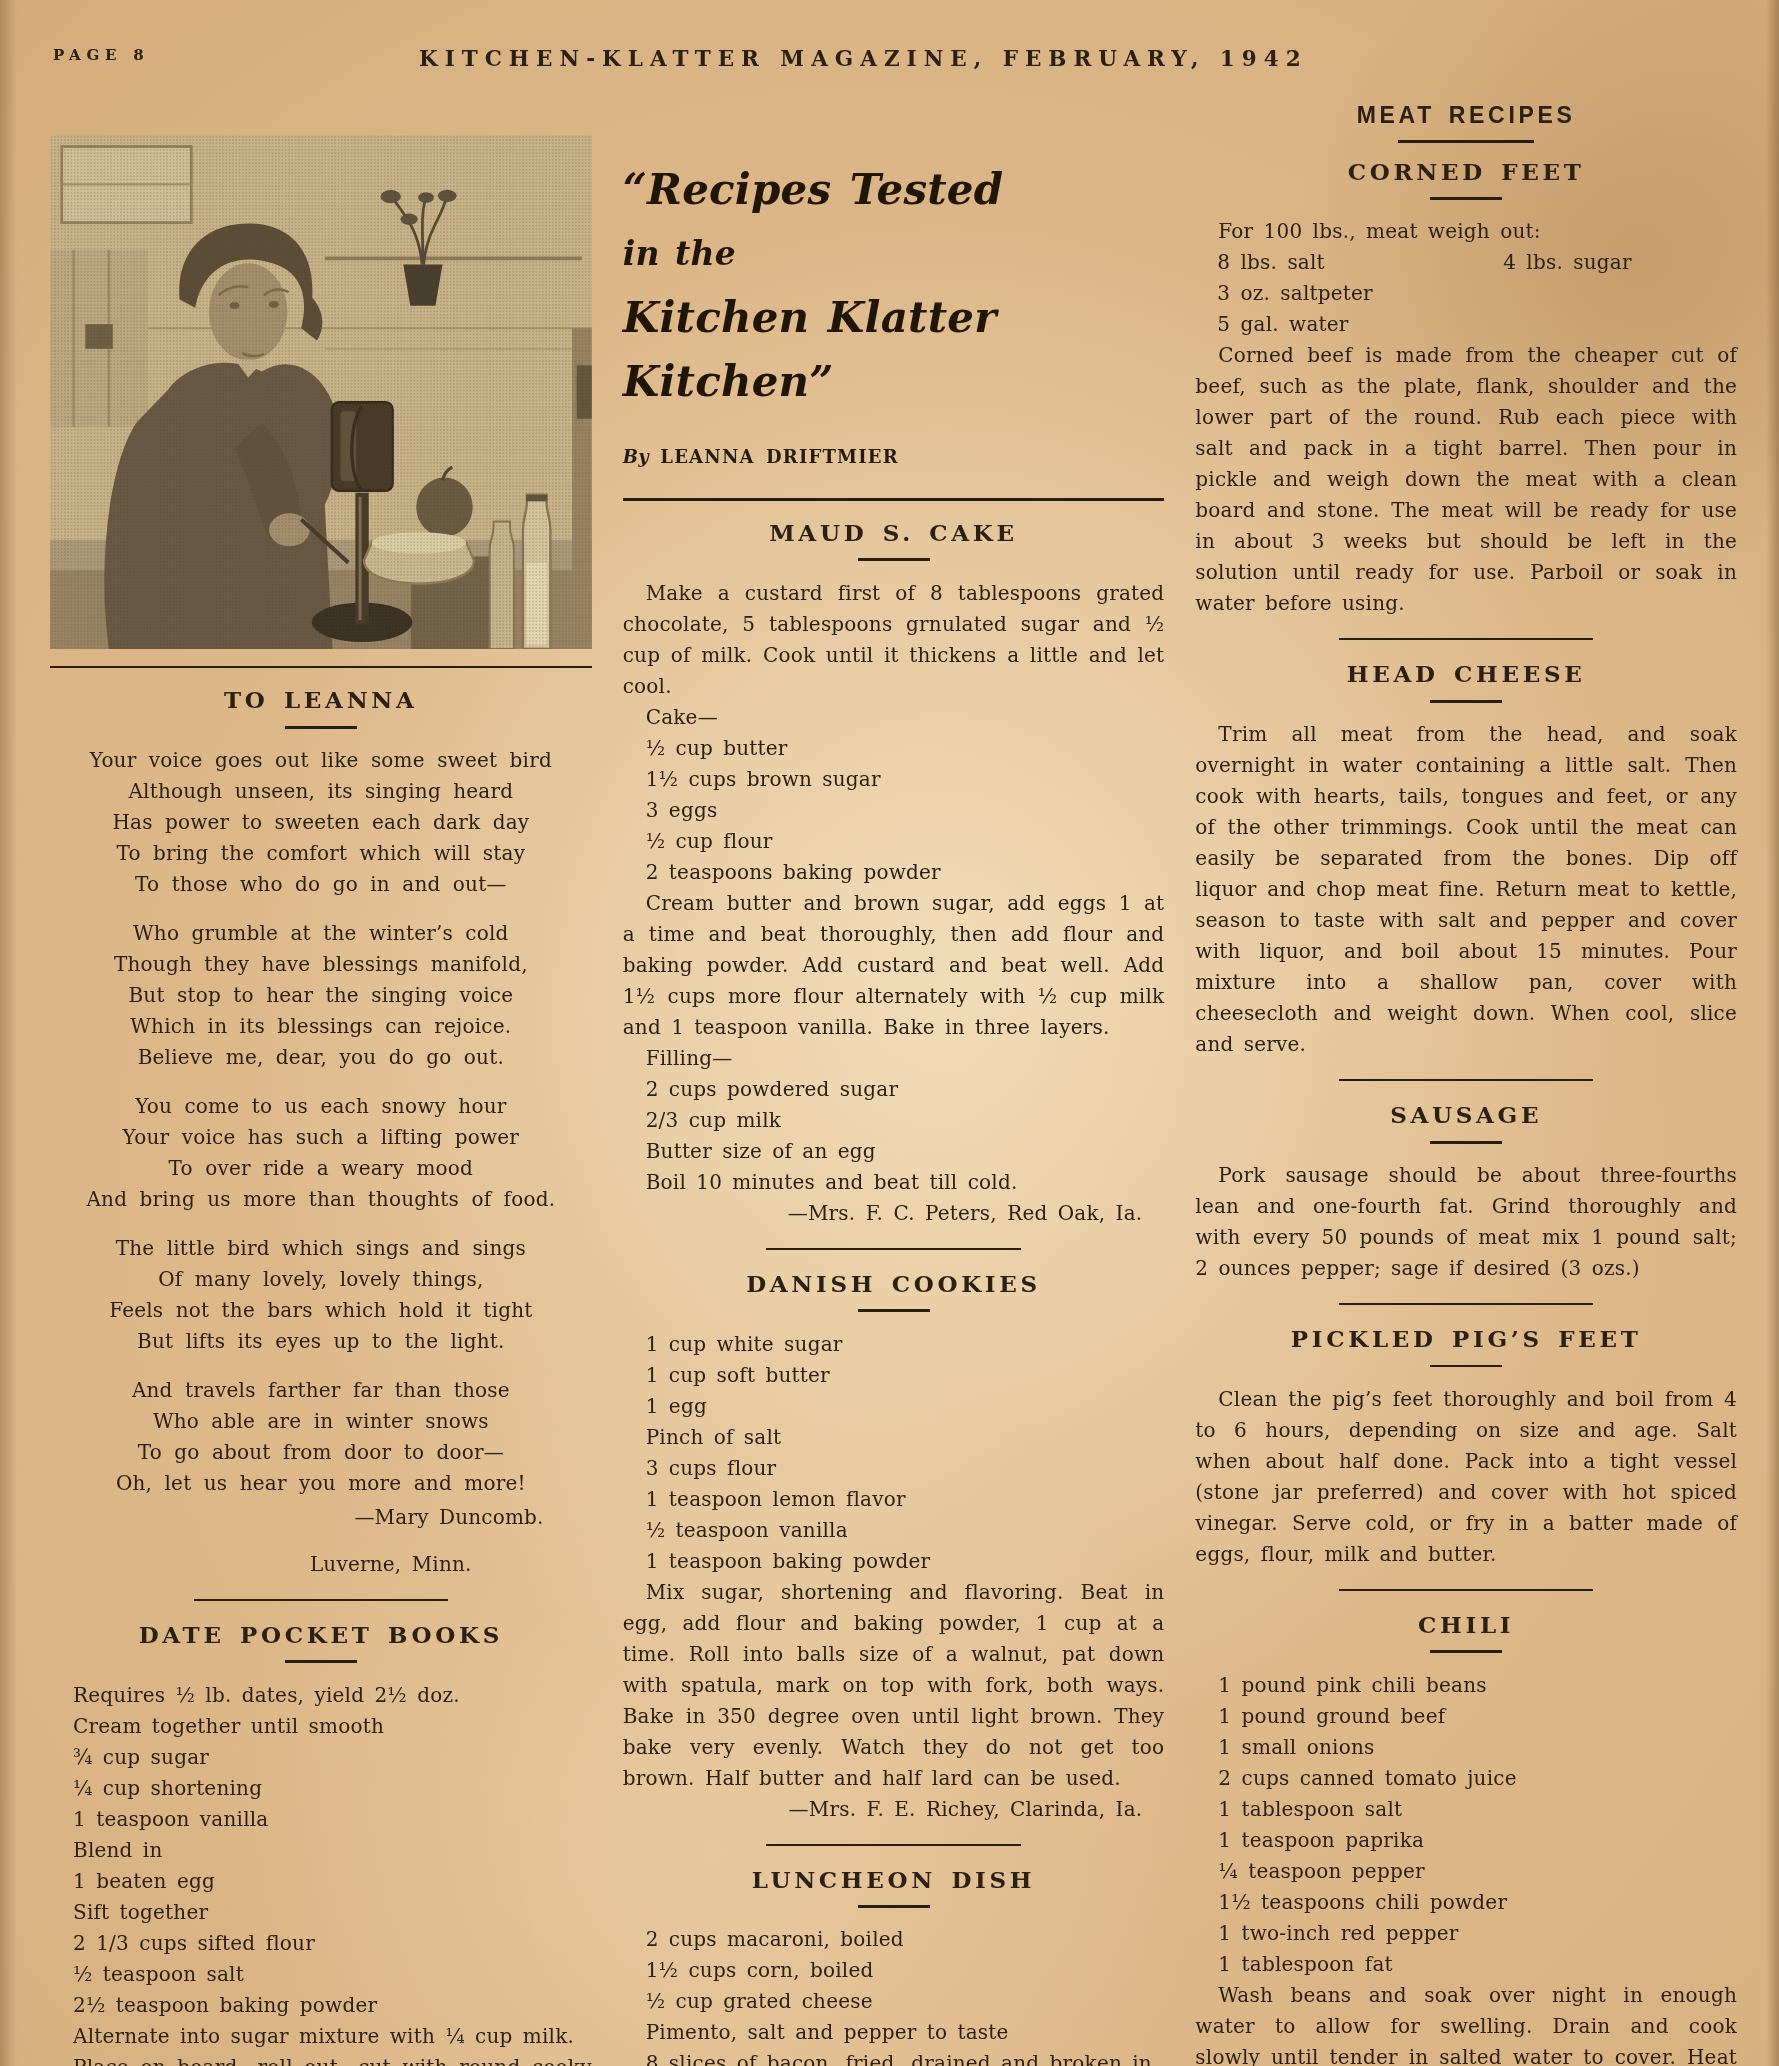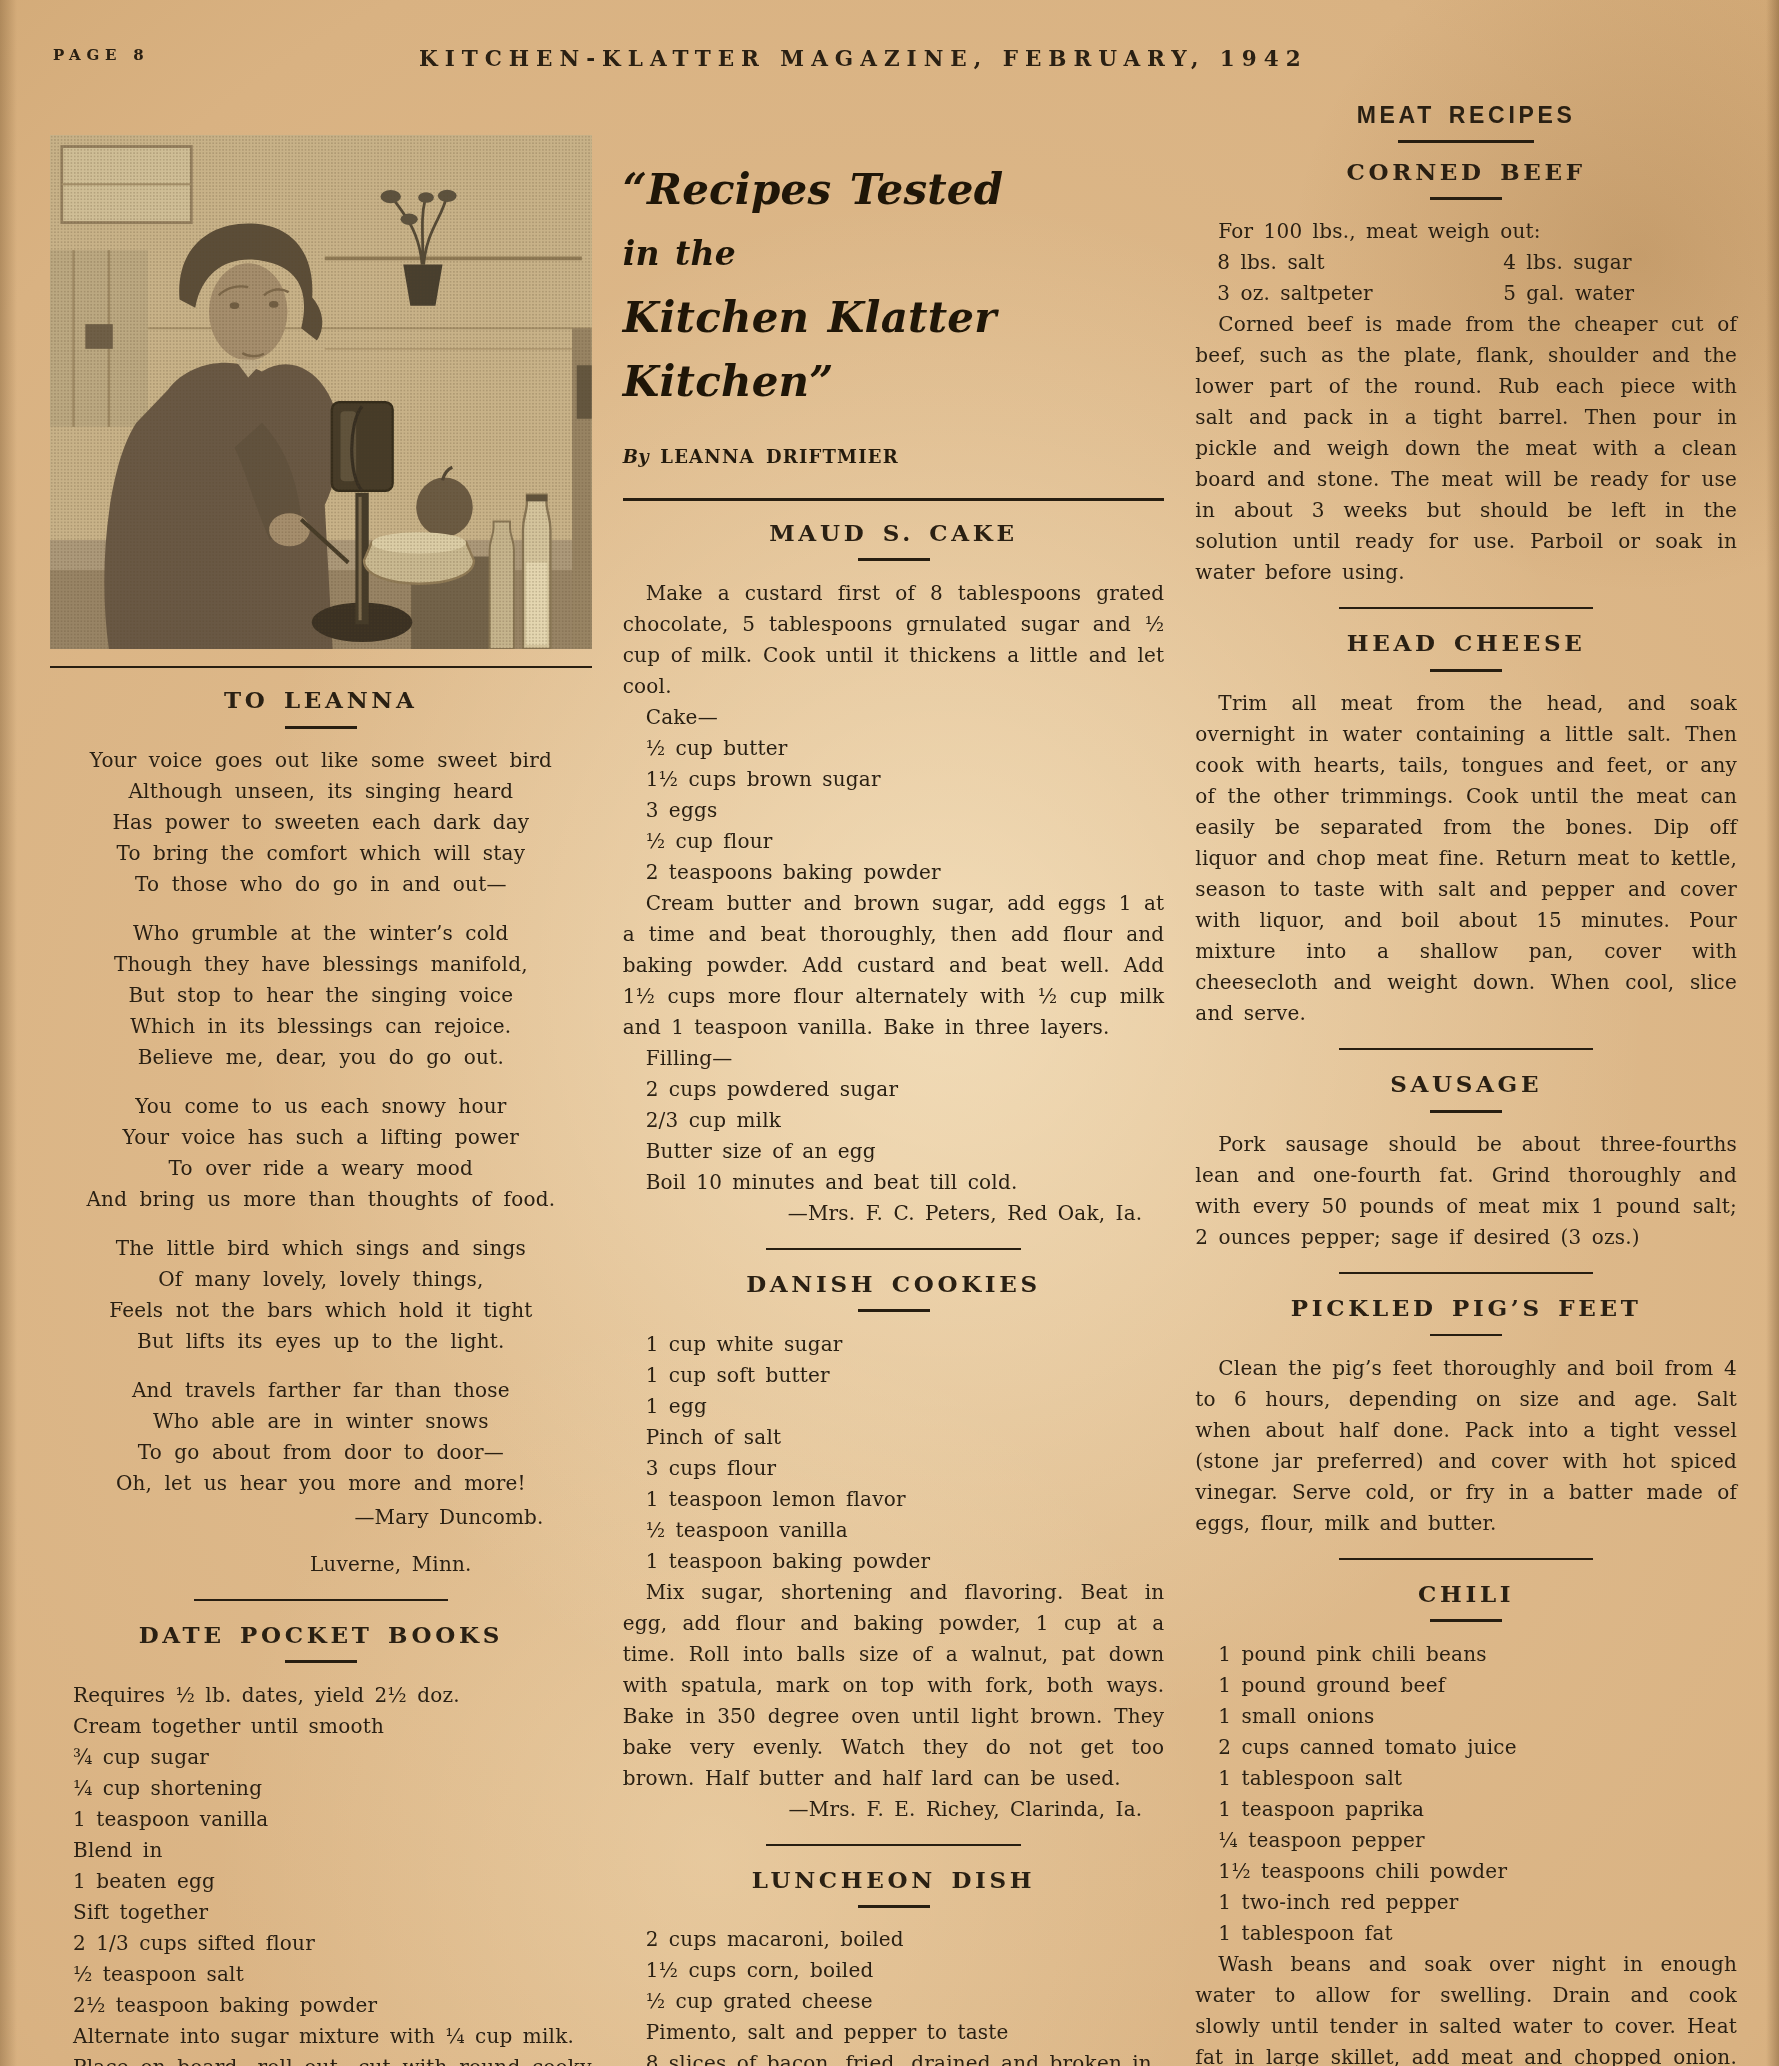--- a/index.html
+++ b/index.html
@@ -281,28 +281,28 @@
           </div>
       </div>
     </div>
 
     <div class="col col-right">
 
       <h2 class="meat-head">MEAT RECIPES</h2>
       <div class="meat-underline"></div>
 
       <div class="recipe">
-        <h2 class="section-head">CORNED BEEF</h2>
+        <h2 class="section-head">CORNED FEET</h2>
         <div class="dash"></div>
         <div class="para">For 100 lbs., meat weigh out:</div>
         <div style="display:flex;padding-left:1.1em;">
           <span style="width:55%;">8 lbs. salt</span>
           <span style="flex:1;">4 lbs. sugar</span>
         </div>
-        <div style="display:flex;padding-left:1.1em;">
+        <div style="display:flex;padding-left:1.1em;flex-direction:column;">
           <span style="width:55%;">3 oz. saltpeter</span>
           <span style="flex:1;">5 gal. water</span>
         </div>
         <div>
             <div class="para">Corned beef is made from the cheaper cut of beef, such as the plate, flank, shoulder and the lower part of the round. Rub each piece with salt and pack in a tight barrel. Then pour in pickle and weigh down the meat with a clean board and stone. The meat will be ready for use in about 3 weeks but should be left in the solution until ready for use. Parboil or soak in water before using.</div>
           </div>
       </div>
 
       <div class="rule-mid"></div>
 

